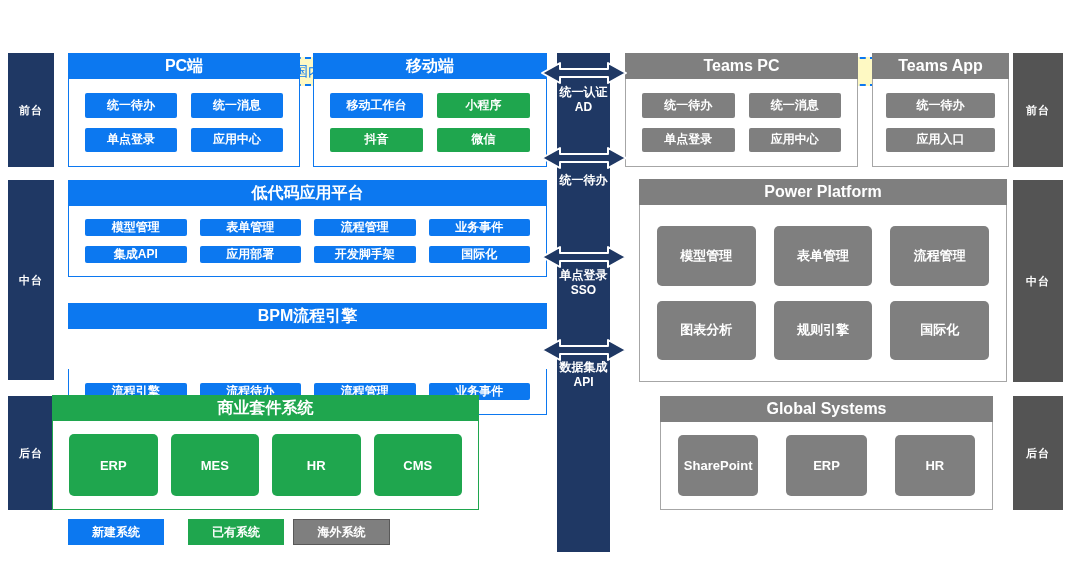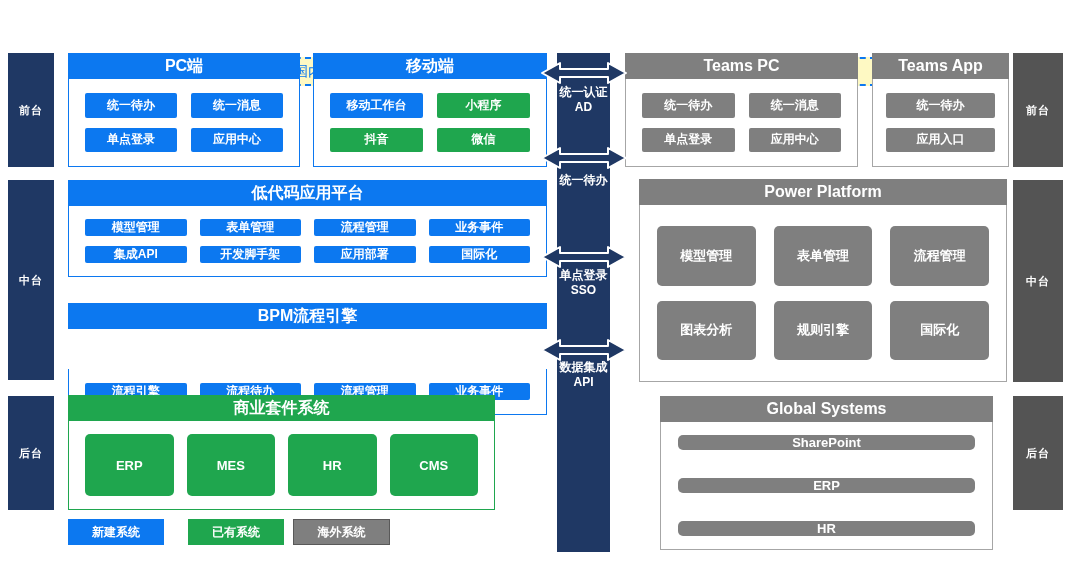--- a/index.html
+++ b/index.html
@@ -27,21 +27,21 @@
   .hd-green{background:var(--green,#1fa64e);}
   .hd-gray{background:var(--gray,#7f7f7f);}
   .box-body{flex:1;background:#fff;display:grid;}
   .bd-blue{border:1px solid var(--blue,#0c78f0);border-top:none;}
   .bd-green{border:1px solid var(--green,#1fa64e);border-top:none;}
   .bd-gray{border:1px solid var(--border-gray,#a6a6a6);border-top:none;}
   .cols2{grid-template-columns:repeat(2,1fr);gap:10px 14px;padding:14px 16px;}
   .cols4{grid-template-columns:repeat(4,1fr);gap:10px 13px;padding:13px 16px;}
   .cols4-one{grid-template-columns:repeat(4,1fr);gap:10px 13px;padding:14px 16px;}
   .cols3{grid-template-columns:repeat(3,1fr);gap:15px 18px;padding:21px 17px;}
-  .cols3-one{grid-template-columns:repeat(1,1fr);gap:28px;padding:13px 17px;}
+  .cols3-one{grid-template-columns:repeat(3,1fr);gap:28px;padding:13px 17px;}
   .cols1{grid-template-columns:1fr;gap:10px;padding:14px 13px;}
   
   .chip{display:flex;align-items:center;justify-content:center;color:#fff;
     font-size:12px;font-weight:bold;border-radius:2px;}
   .chip-blue{background:var(--blue,#0c78f0);}
   .chip-green{background:var(--green,#1fa64e);}
   .chip-gray{background:var(--gray,#7f7f7f);}
   .chip-big{border-radius:5px;font-size:13px;}
   
   .connector{background:var(--navy,#1f3864);}
@@ -88,37 +88,37 @@
   </div>
 
   <div class="abs box" style="left:68px;top:180px;width:479px;height:93px;">
     <div class="box-header hd-blue">低代码应用平台</div>
     <div class="box-body bd-blue cols4">
       <div class="chip chip-blue">模型管理</div>
       <div class="chip chip-blue">表单管理</div>
       <div class="chip chip-blue">流程管理</div>
       <div class="chip chip-blue">业务事件</div>
       <div class="chip chip-blue">集成API</div>
+      <div class="chip chip-blue">应用部署</div>
       <div class="chip chip-blue">开发脚手架</div>
-      <div class="chip chip-blue">应用部署</div>
       <div class="chip chip-blue">国际化</div>
     </div>
   </div>
 
   <div class="abs box" style="left:68px;top:303px;width:479px;height:79px;gap:40px;">
     <div class="box-header hd-blue">BPM流程引擎</div>
     <div class="box-body bd-blue cols4-one">
       <div class="chip chip-blue">流程引擎</div>
       <div class="chip chip-blue">流程待办</div>
       <div class="chip chip-blue">流程管理</div>
       <div class="chip chip-blue">业务事件</div>
     </div>
   </div>
 
-  <div class="abs box" style="left:68px;top:395px;width:427px;height:115px;">
+  <div class="abs box" style="left:52px;top:395px;width:427px;height:115px;">
     <div class="box-header hd-green">商业套件系统</div>
     <div class="box-body bd-green cols4">
       <div class="chip chip-green chip-big">ERP</div>
       <div class="chip chip-green chip-big">MES</div>
       <div class="chip chip-green chip-big">HR</div>
       <div class="chip chip-green chip-big">CMS</div>
     </div>
   </div>
 
   <div class="abs legend-chip lg-blue" style="left:68px;top:519px;width:96px;height:26px;">新建系统</div>

